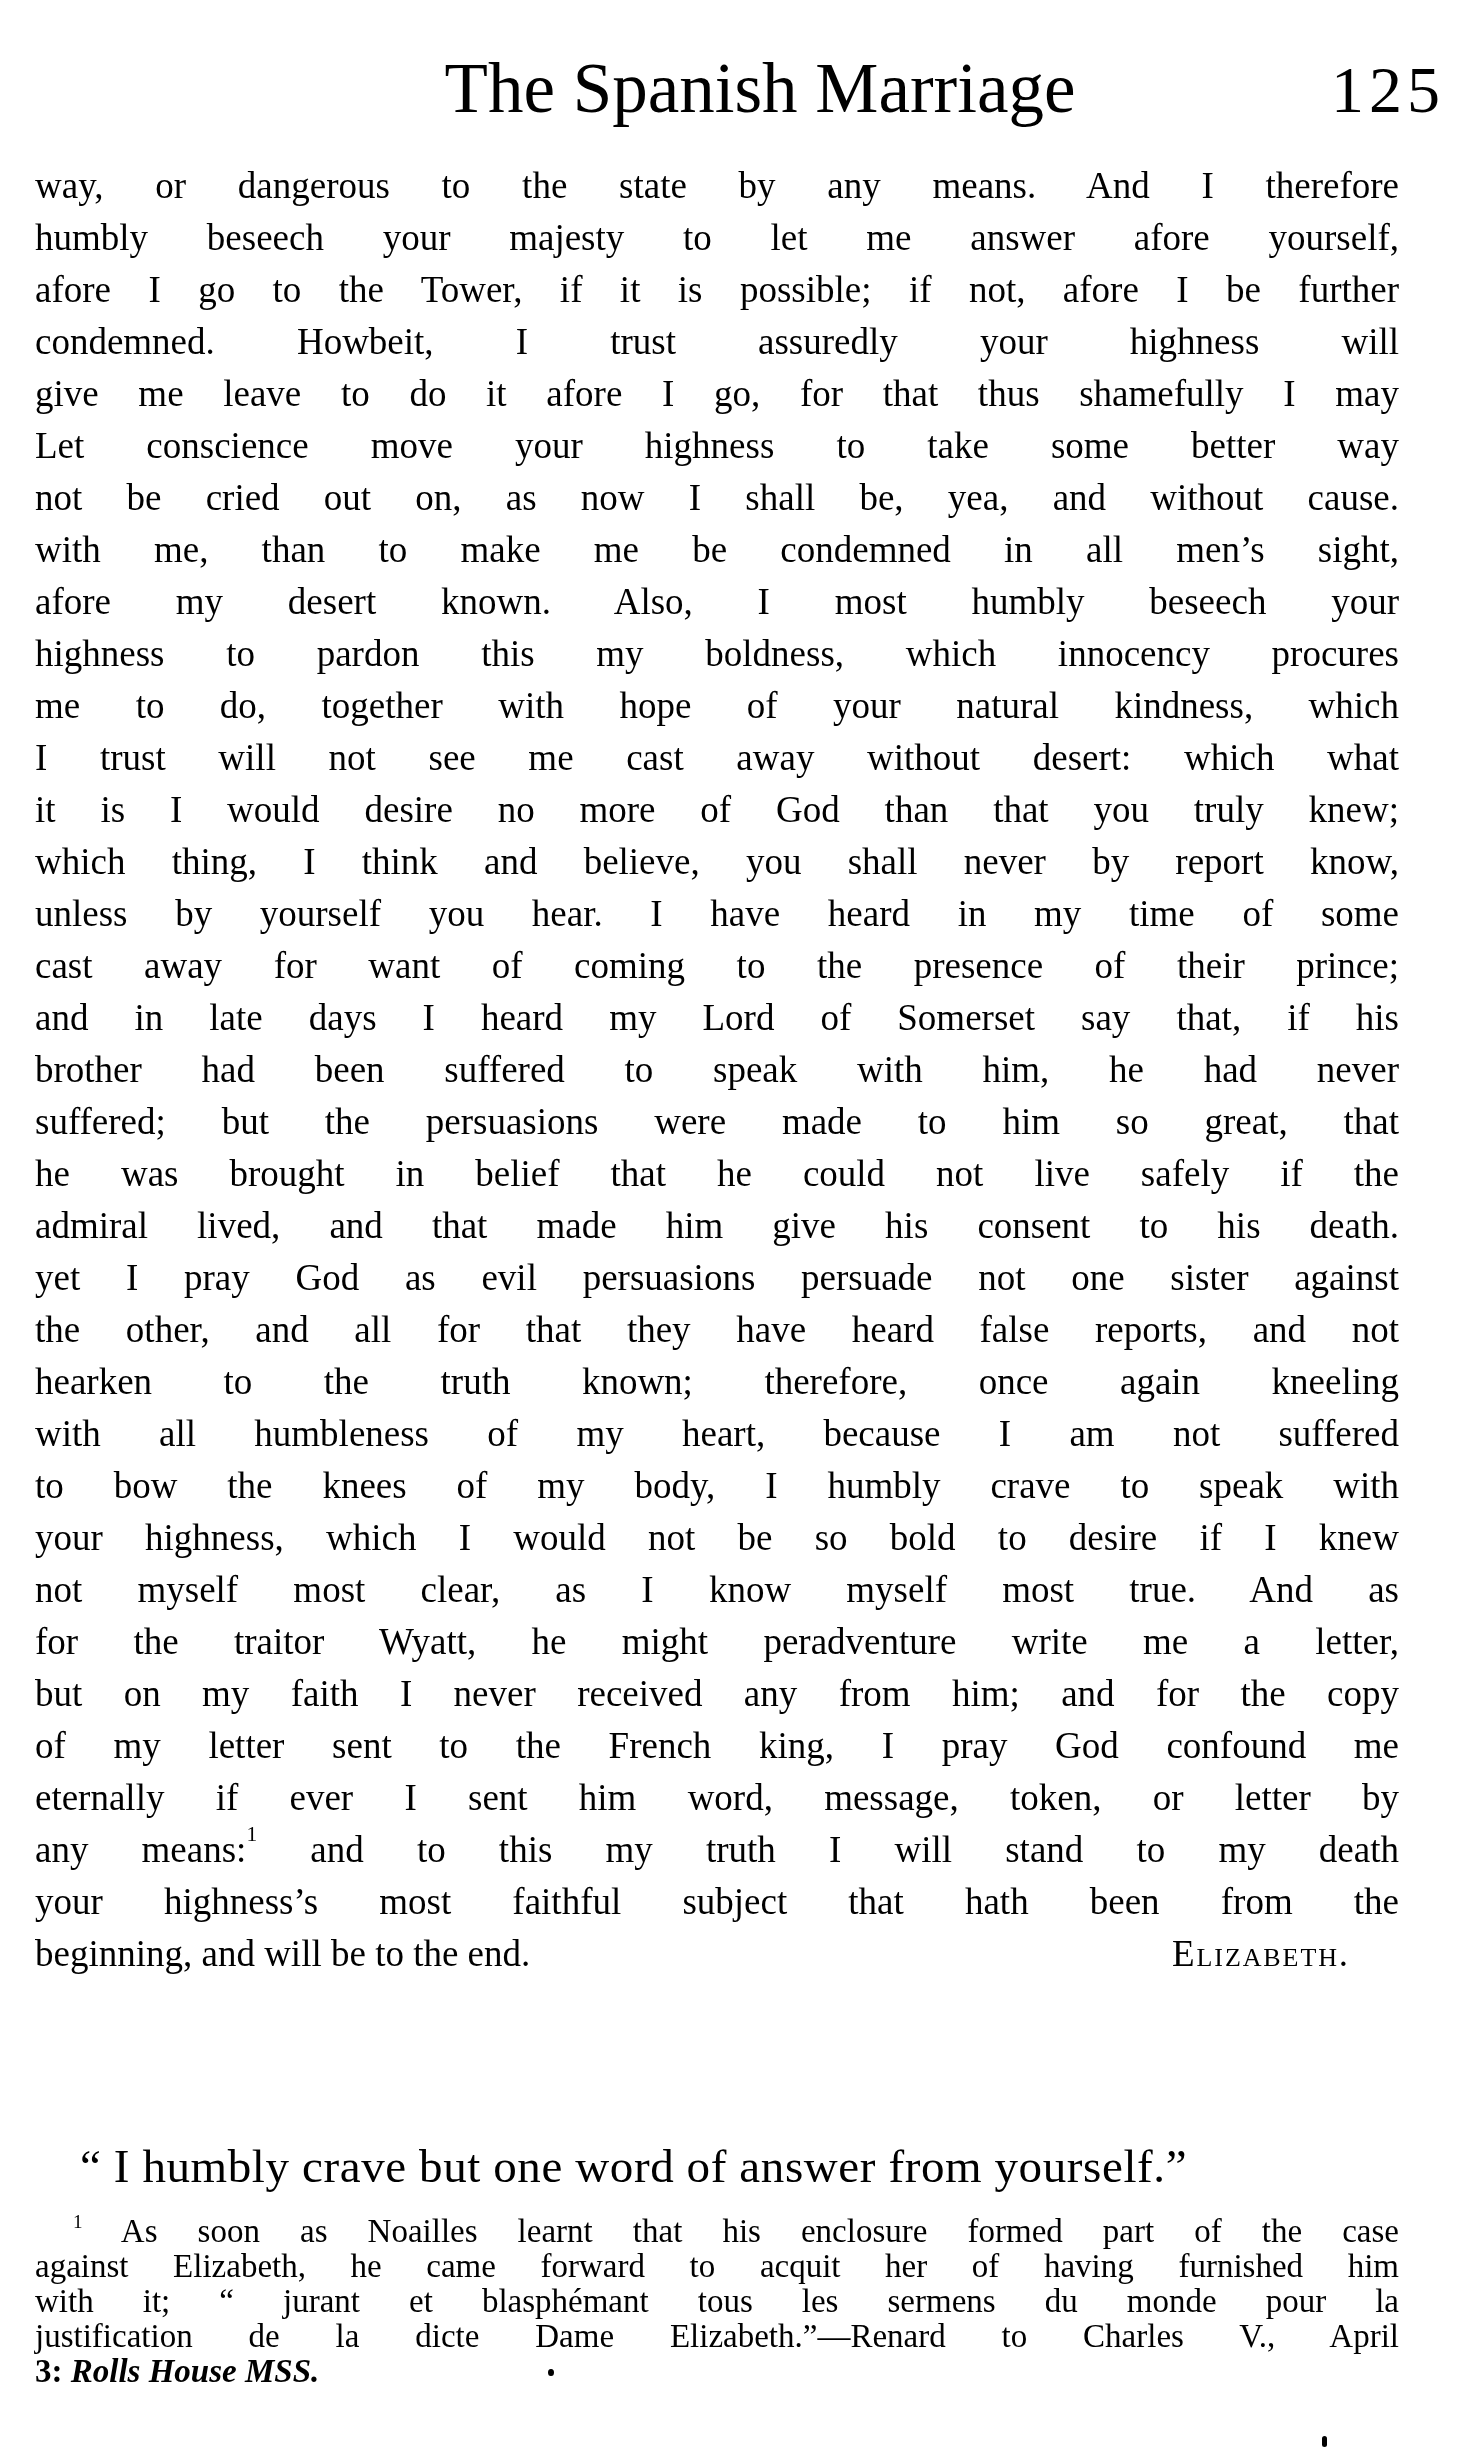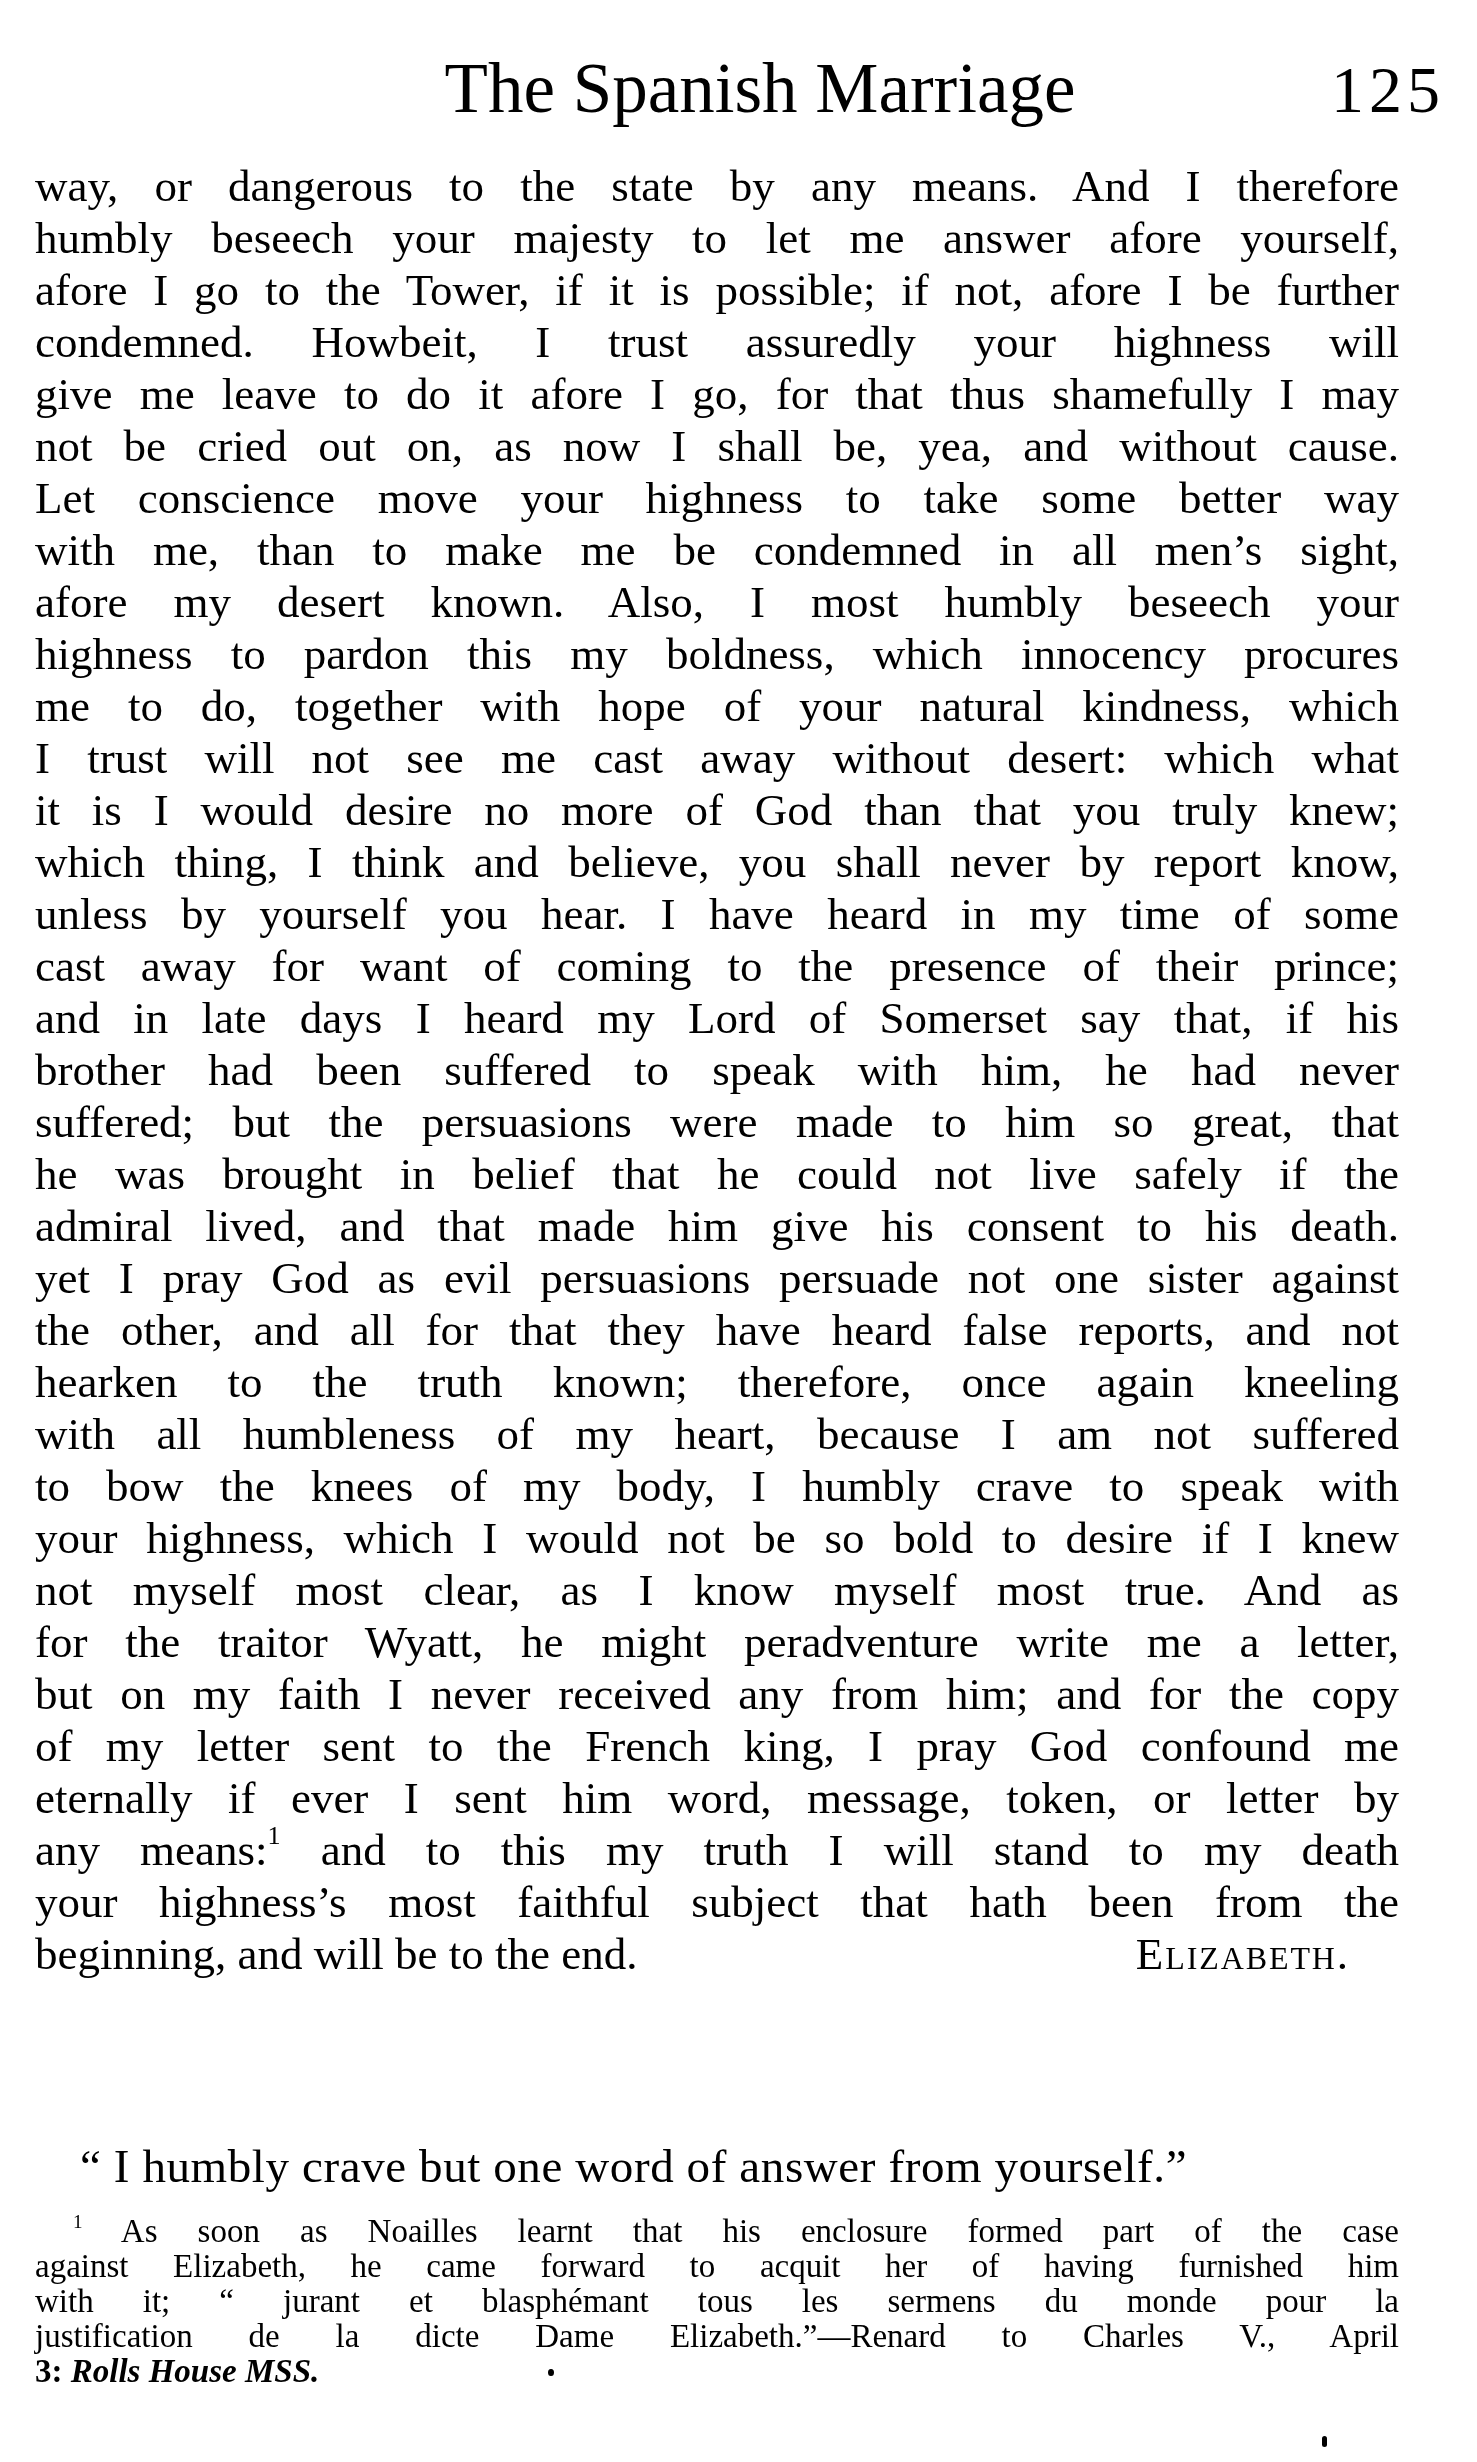--- a/index.html
+++ b/index.html
@@ -16,21 +16,21 @@
     position: absolute; left: 712px; transform: translateX(-50%);
     font-size: 71px; line-height: 1; white-space: nowrap;
   }
   .page-number {
     position: absolute; right: 80px; top: 3.8px;
     font-size: 66px; line-height: 1; letter-spacing: 5px;
   }
 
   .letter {
     position: absolute; top: 160px; left: 35px; width: 1364px;
-    font-size: 45px; line-height: 52px; font-family: Liberation Serif, serif;
+    font-size: 37px; line-height: 52px; font-family: Liberation Serif, serif;
   }
   .jline {
     text-align: justify;
     text-align-last: justify;
     -moz-text-align-last: justify;
   }
   .closing-row { display: flex; justify-content: space-between; align-items: center; }
   .signature {
     font-variant: small-caps;
     letter-spacing: 1.9px;
@@ -70,22 +70,22 @@
     <div class="header-title">The Spanish Marriage</div>
     <div class="page-number">125</div>
   </div>
 
   <div class="letter">
     <div class="jline">way, or dangerous to the state by any means.  And I therefore</div>
     <div class="jline">humbly beseech your majesty to let me answer afore yourself,</div>
     <div class="jline">afore I go to the Tower, if it is possible; if not, afore I be further</div>
     <div class="jline">condemned.  Howbeit, I trust assuredly your highness will</div>
     <div class="jline">give me leave to do it afore I go, for that thus shamefully I may</div>
+    <div class="jline">Let conscience move your highness to take some better way</div>
     <div class="jline">not be cried out on, as now I shall be, yea, and without cause.</div>
-    <div class="jline">Let conscience move your highness to take some better way</div>
     <div class="jline">with me, than to make me be condemned in all men’s sight,</div>
     <div class="jline">afore my desert known.  Also, I most humbly beseech your</div>
     <div class="jline">highness to pardon this my boldness, which innocency procures</div>
     <div class="jline">me to do, together with hope of your natural kindness, which</div>
     <div class="jline">I trust will not see me cast away without desert: which what</div>
     <div class="jline">it is I would desire no more of God than that you truly knew;</div>
     <div class="jline">which thing, I think and believe, you shall never by report know,</div>
     <div class="jline">unless by yourself you hear.  I have heard in my time of some</div>
     <div class="jline">cast away for want of coming to the presence of their prince;</div>
     <div class="jline">and in late days I heard my Lord of Somerset say that, if his</div>

